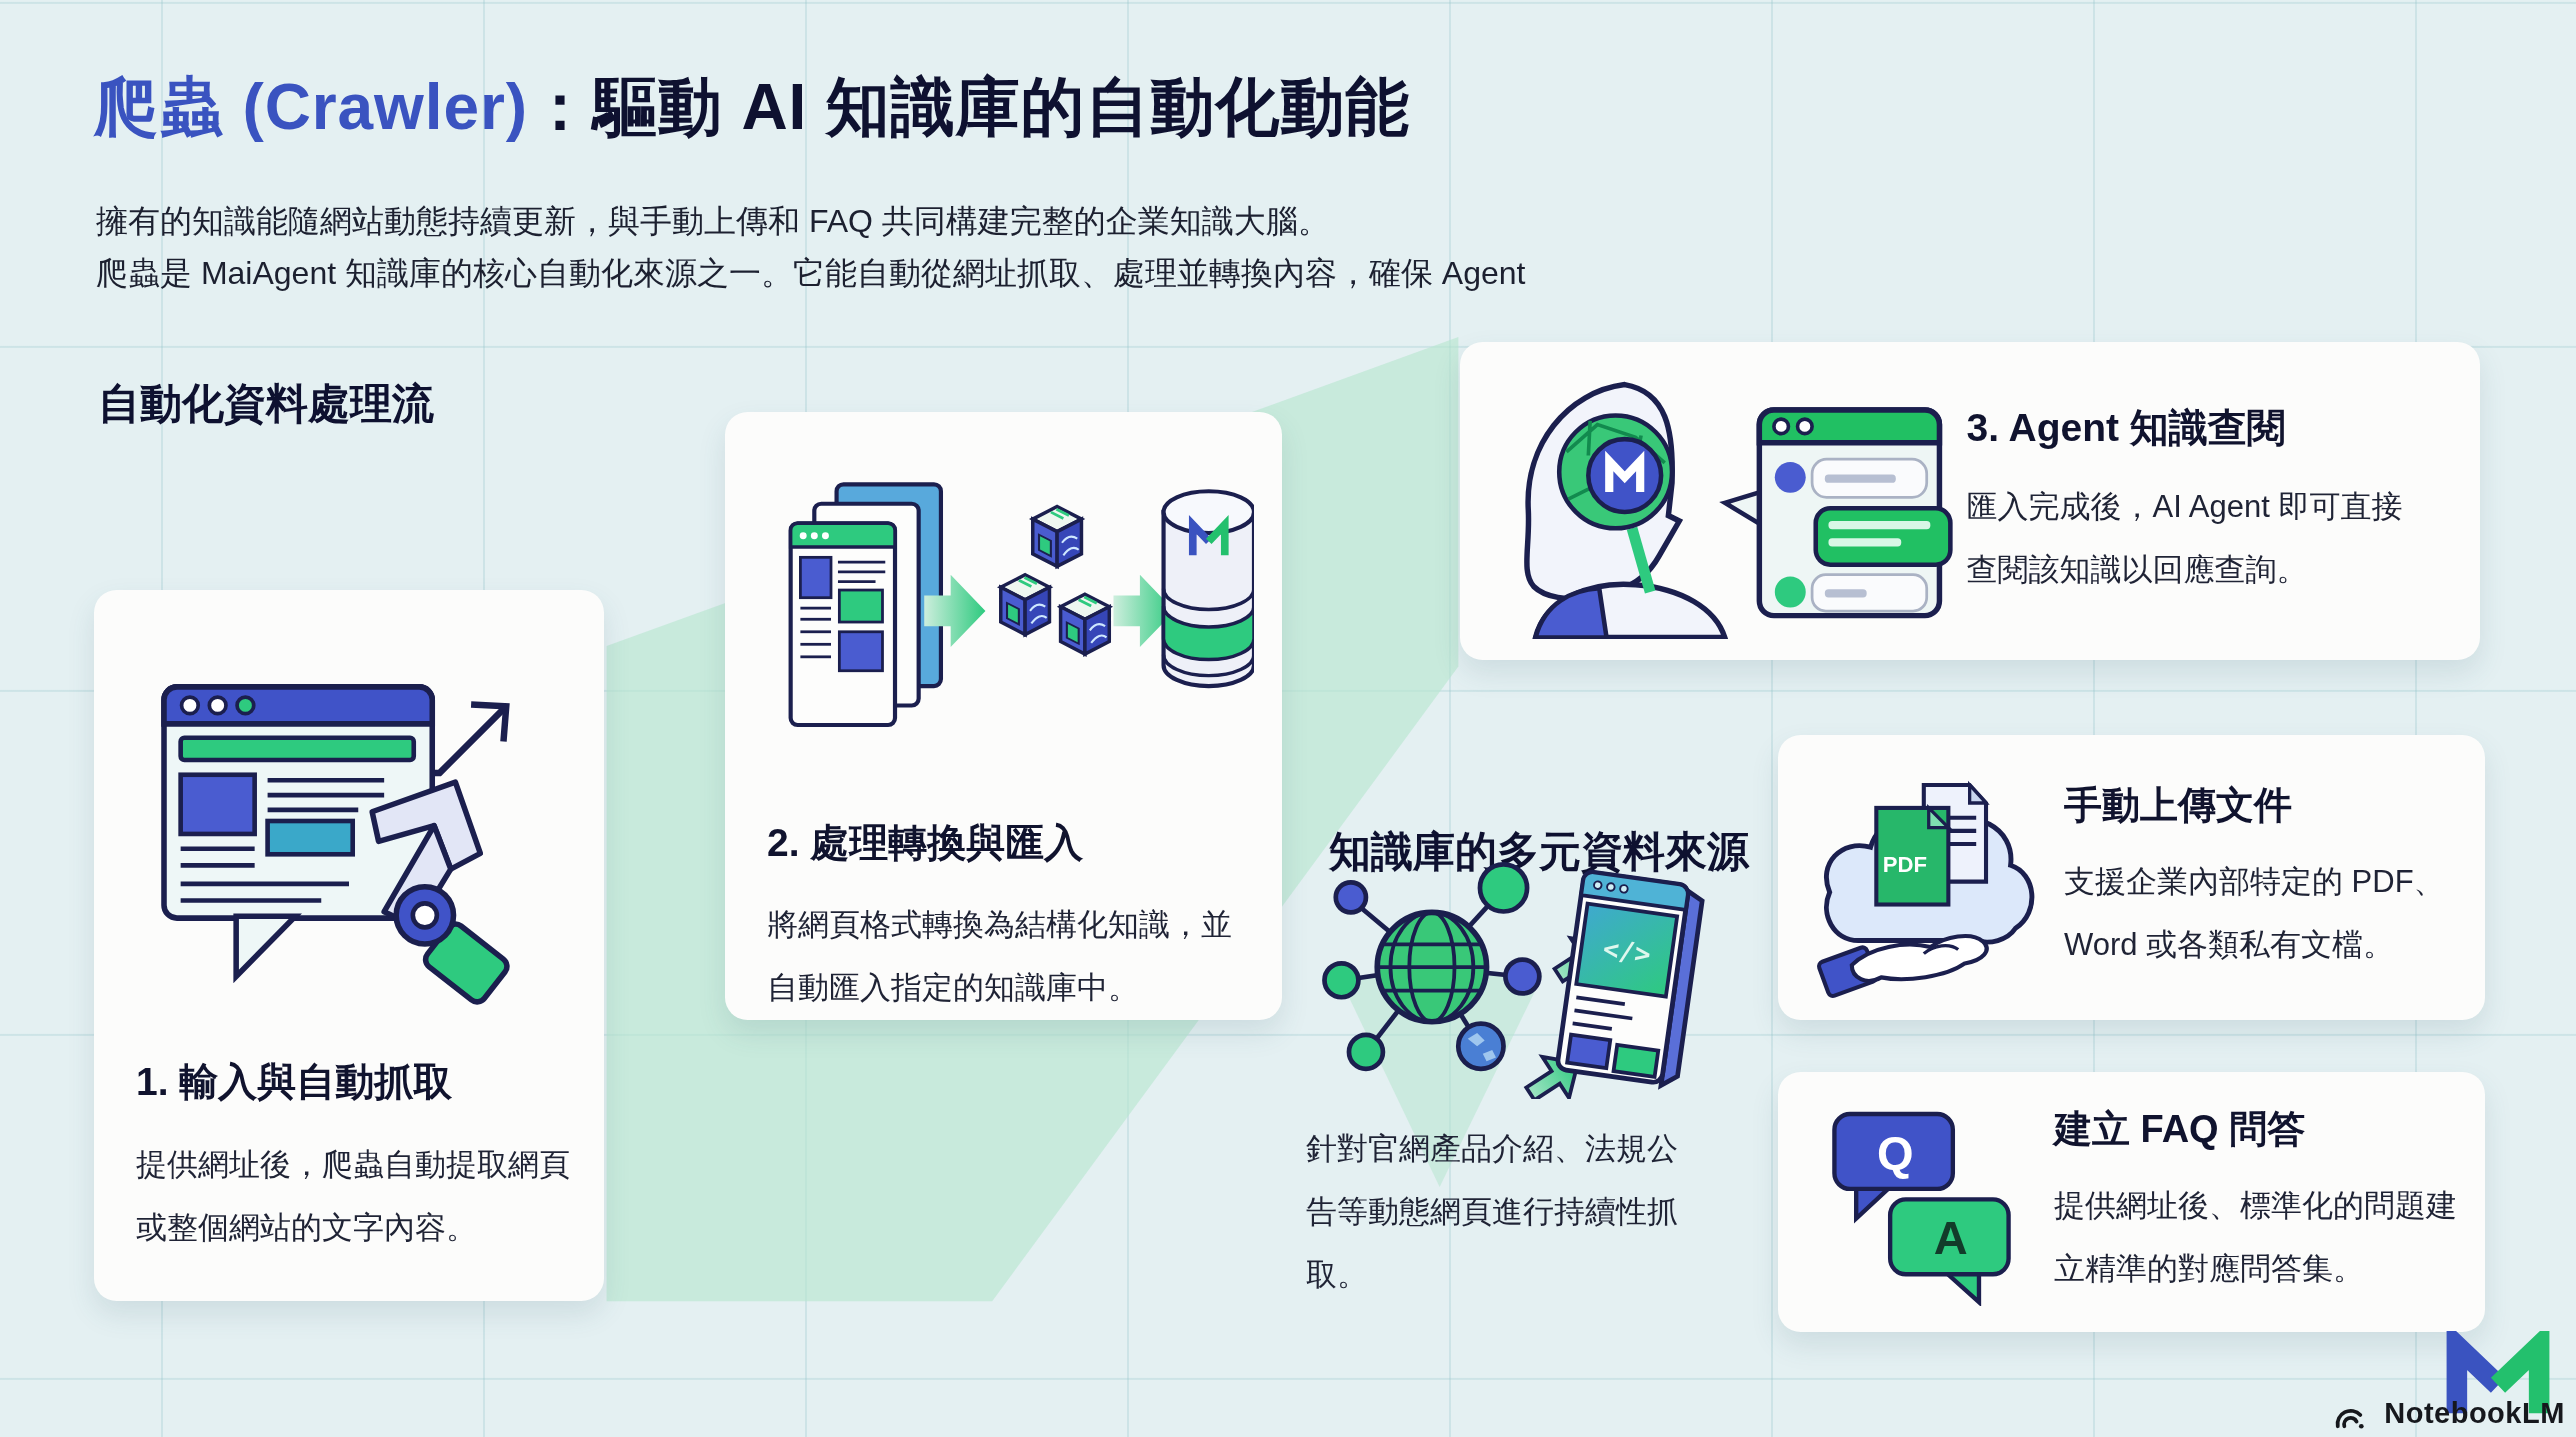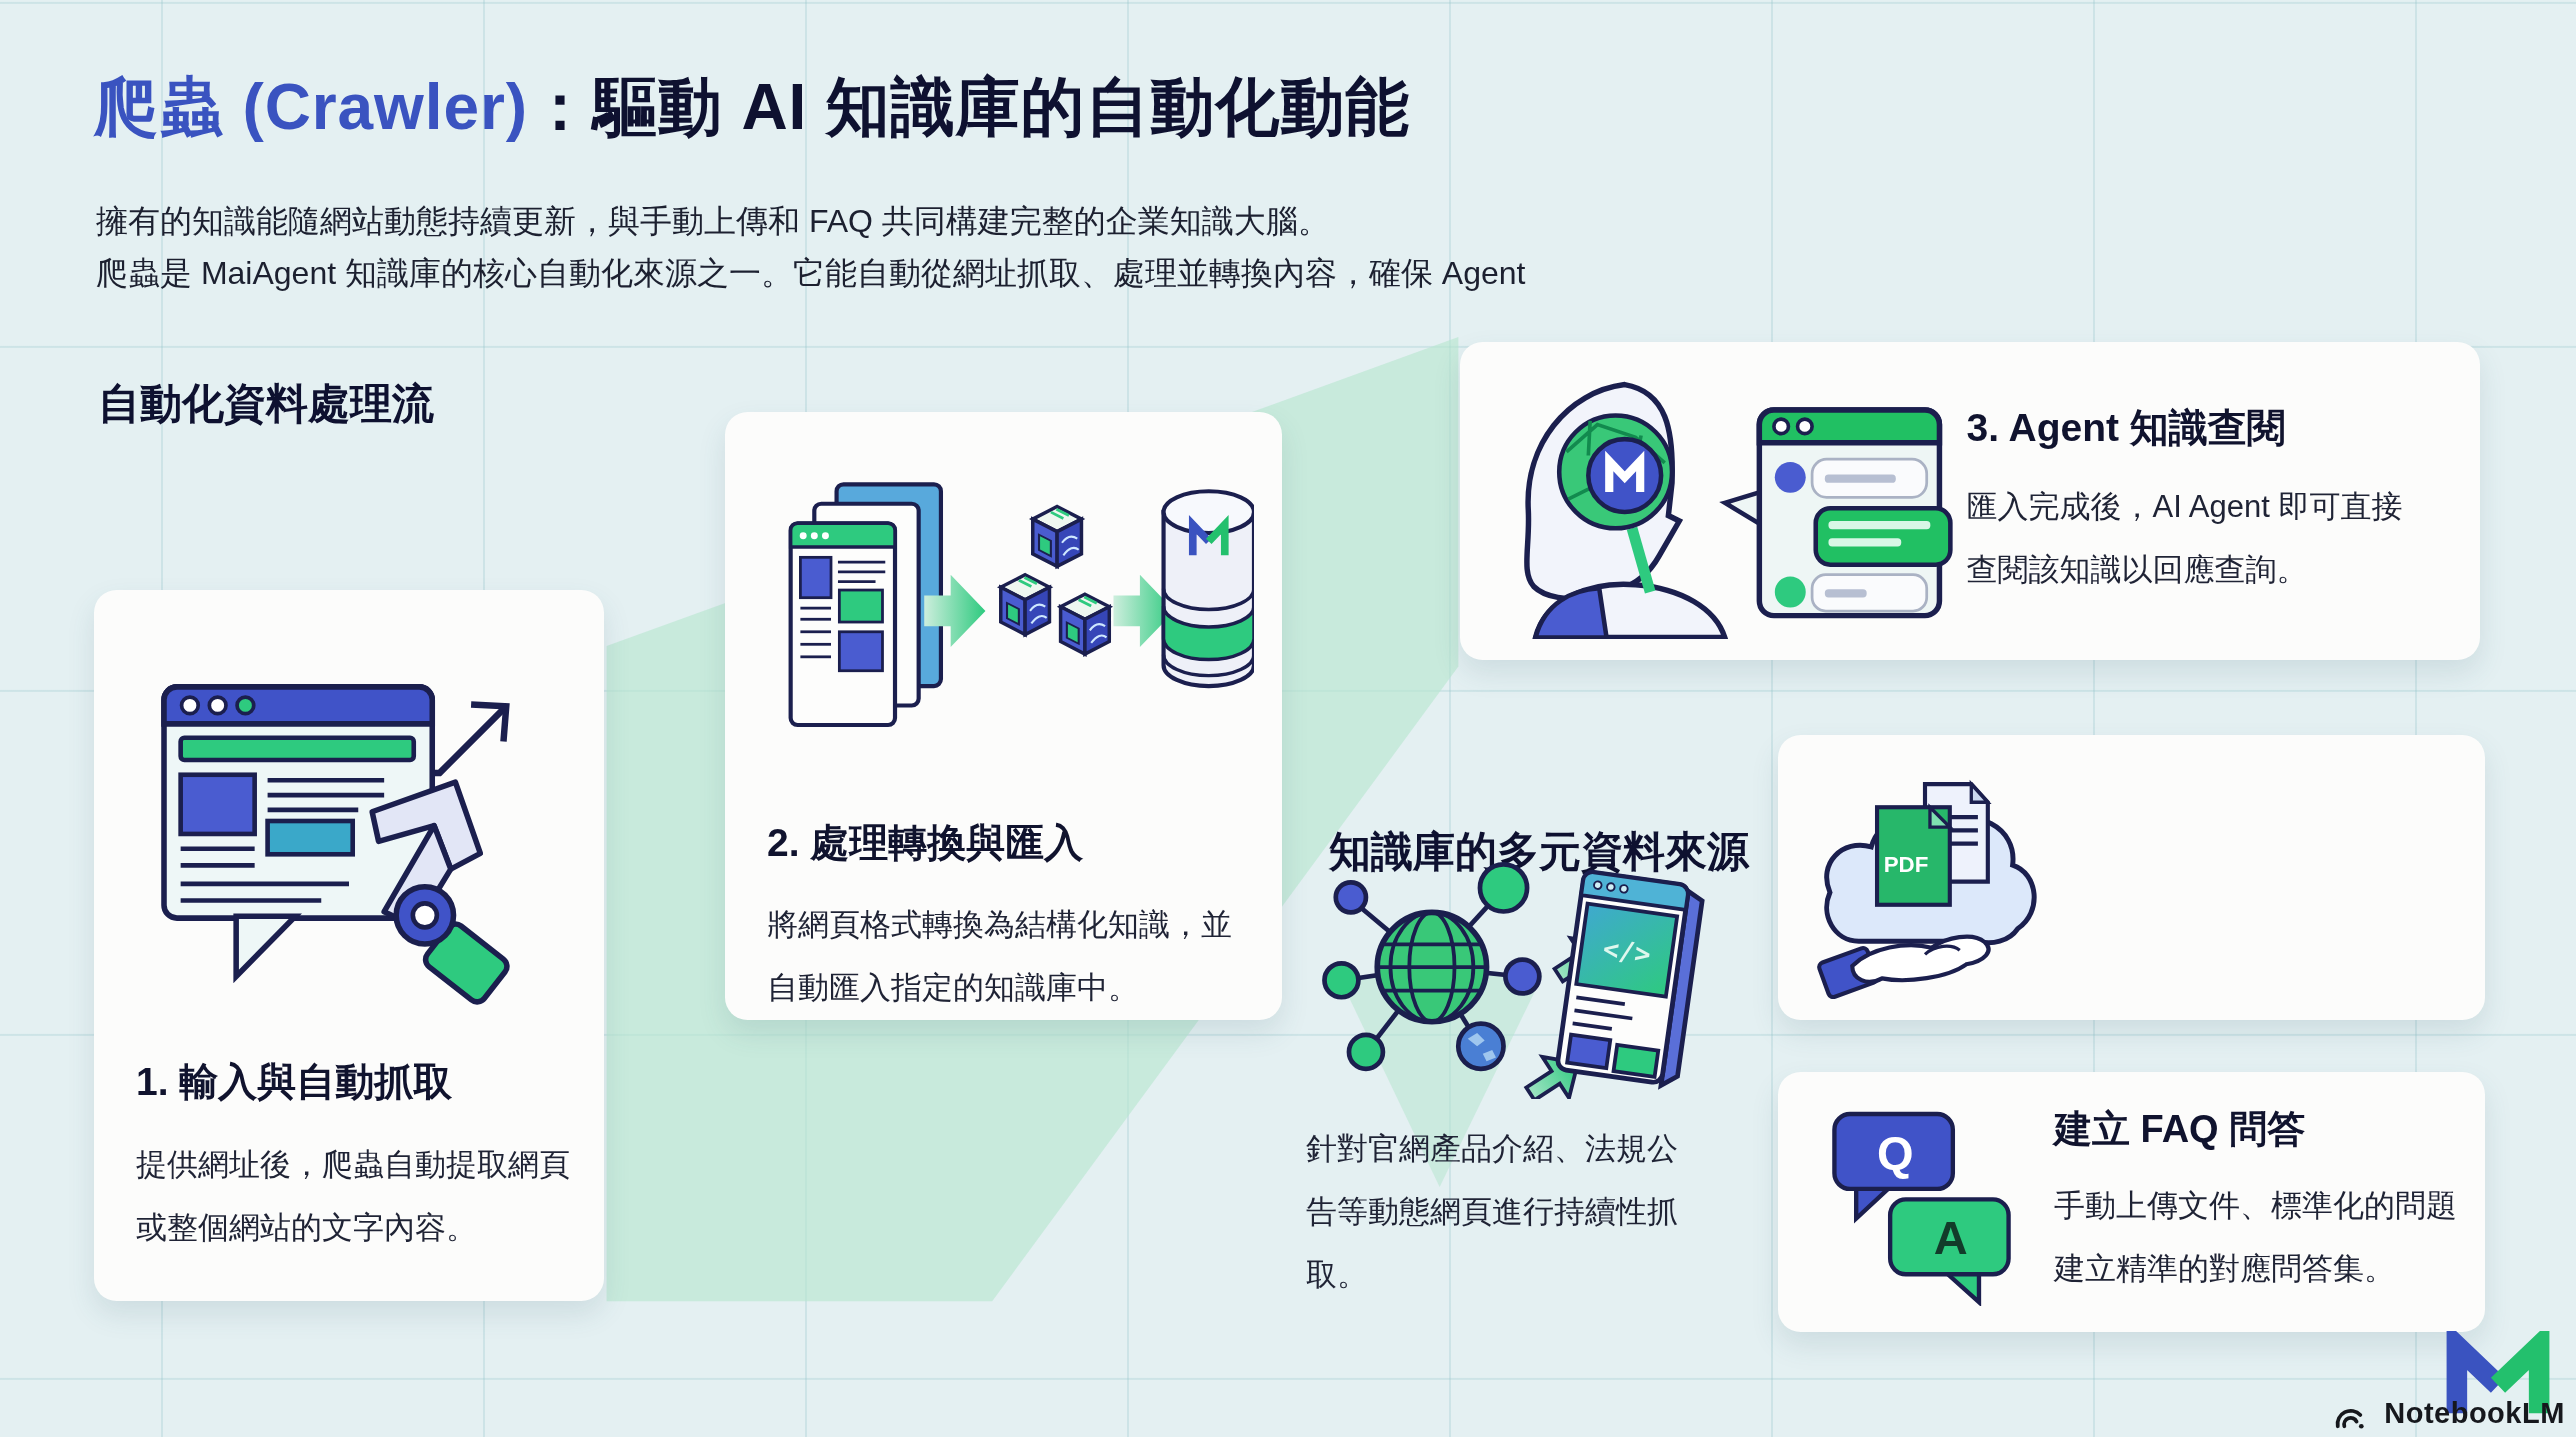--- a/index.html
+++ b/index.html
@@ -294,34 +294,38 @@
       <line x1="162" y1="72" x2="214" y2="72" stroke="#1b1f4e" stroke-width="5"></line>
       <line x1="162" y1="88" x2="214" y2="88" stroke="#1b1f4e" stroke-width="5"></line>
       <line x1="162" y1="104" x2="214" y2="104" stroke="#1b1f4e" stroke-width="5"></line>
       <rect x="92" y="60" width="88" height="118" fill="#27b76a" stroke="#1b1f4e" stroke-width="5"></rect>
       <polygon points="156,60 180,84 156,84" fill="#7fe0b0" stroke="#1b1f4e" stroke-width="4"></polygon>
       <text x="100" y="138" font-size="27" font-weight="bold" fill="#ffffff">PDF</text>
       <rect x="26" y="238" width="62" height="44" rx="6" transform="rotate(-20 57 260)" fill="#4053c8" stroke="#1b1f4e" stroke-width="5"></rect>
       <path d="M62,252 C84,230 128,222 158,230 C176,217 208,211 222,223 C234,234 222,246 200,250 C178,266 128,273 98,267 C80,277 62,268 62,252 Z" fill="#ffffff" stroke="#1b1f4e" stroke-width="5"></path>
       <path d="M150,238 C162,227 182,225 192,233" stroke="#1b1f4e" stroke-width="4" fill="none"></path>
     </svg>
+    <div class="txt">
+      <h3>手動上傳文件</h3>
+      <div class="desc">支援企業內部特定的 PDF、Word 或各類私有文檔。</div>
+    </div>
   </div>
 
   <div id="card5" class="abs card">
     <svg width="215" height="208" viewBox="0 0 240 230">
       <polygon points="45,96 45,134 86,96" fill="#4053c8" stroke="#1b1f4e" stroke-width="5"></polygon>
       <rect x="20" y="14" width="136" height="86" rx="18" fill="#4053c8" stroke="#1b1f4e" stroke-width="5"></rect>
       <text x="69" y="77" font-size="54" font-weight="bold" fill="#ffffff">Q</text>
       <polygon points="186,196 186,230 148,196" fill="#2eca7f" stroke="#1b1f4e" stroke-width="5"></polygon>
       <rect x="84" y="112" width="136" height="86" rx="18" fill="#2eca7f" stroke="#1b1f4e" stroke-width="5"></rect>
       <text x="134" y="175" font-size="54" font-weight="bold" fill="#123b2a">A</text>
     </svg>
     <div class="txt">
       <h3>建立 FAQ 問答</h3>
-      <div class="desc">手動上傳文件、標準化的問題建立精準的對應問答集。</div>
+      <div class="desc">提供網址後、標準化的問題建立精準的對應問答集。</div>
     </div>
   </div>
 
   <svg id="brand-logo" class="abs" width="114" height="86" viewBox="0 0 120 92">
     <path d="M16,88 L16,16 L60,58" stroke="#3a53c0" stroke-width="22" fill="none"></path>
     <path d="M60,58 L104,16 L104,88" stroke="#23c06d" stroke-width="22" fill="none"></path>
   </svg>
 
   <div id="watermark" class="abs">
     <svg width="36" height="32" viewBox="0 0 38 34">

